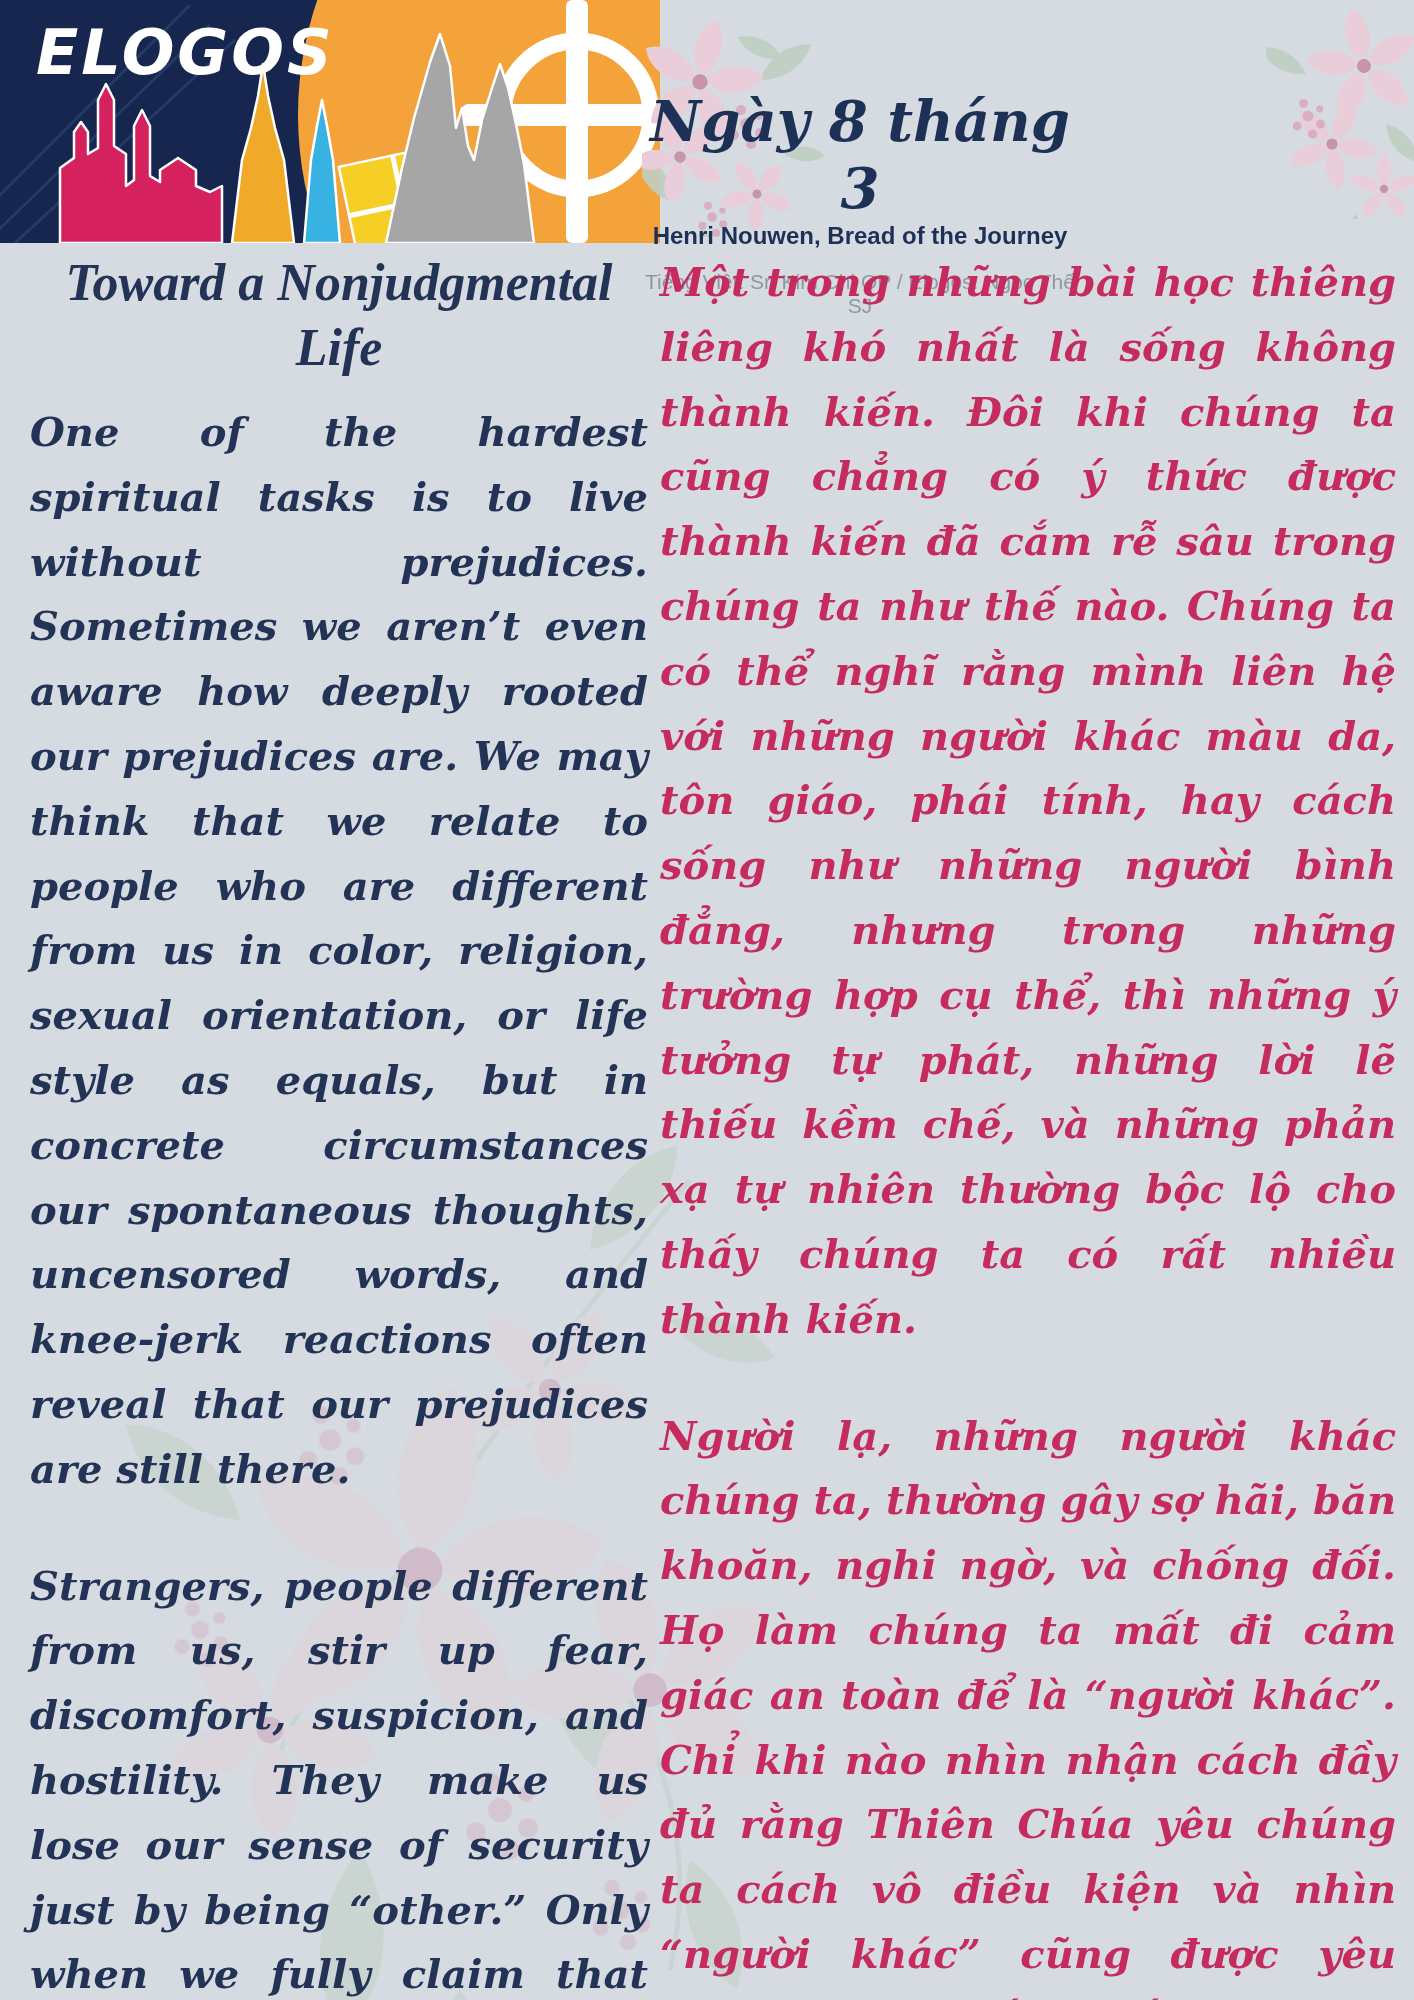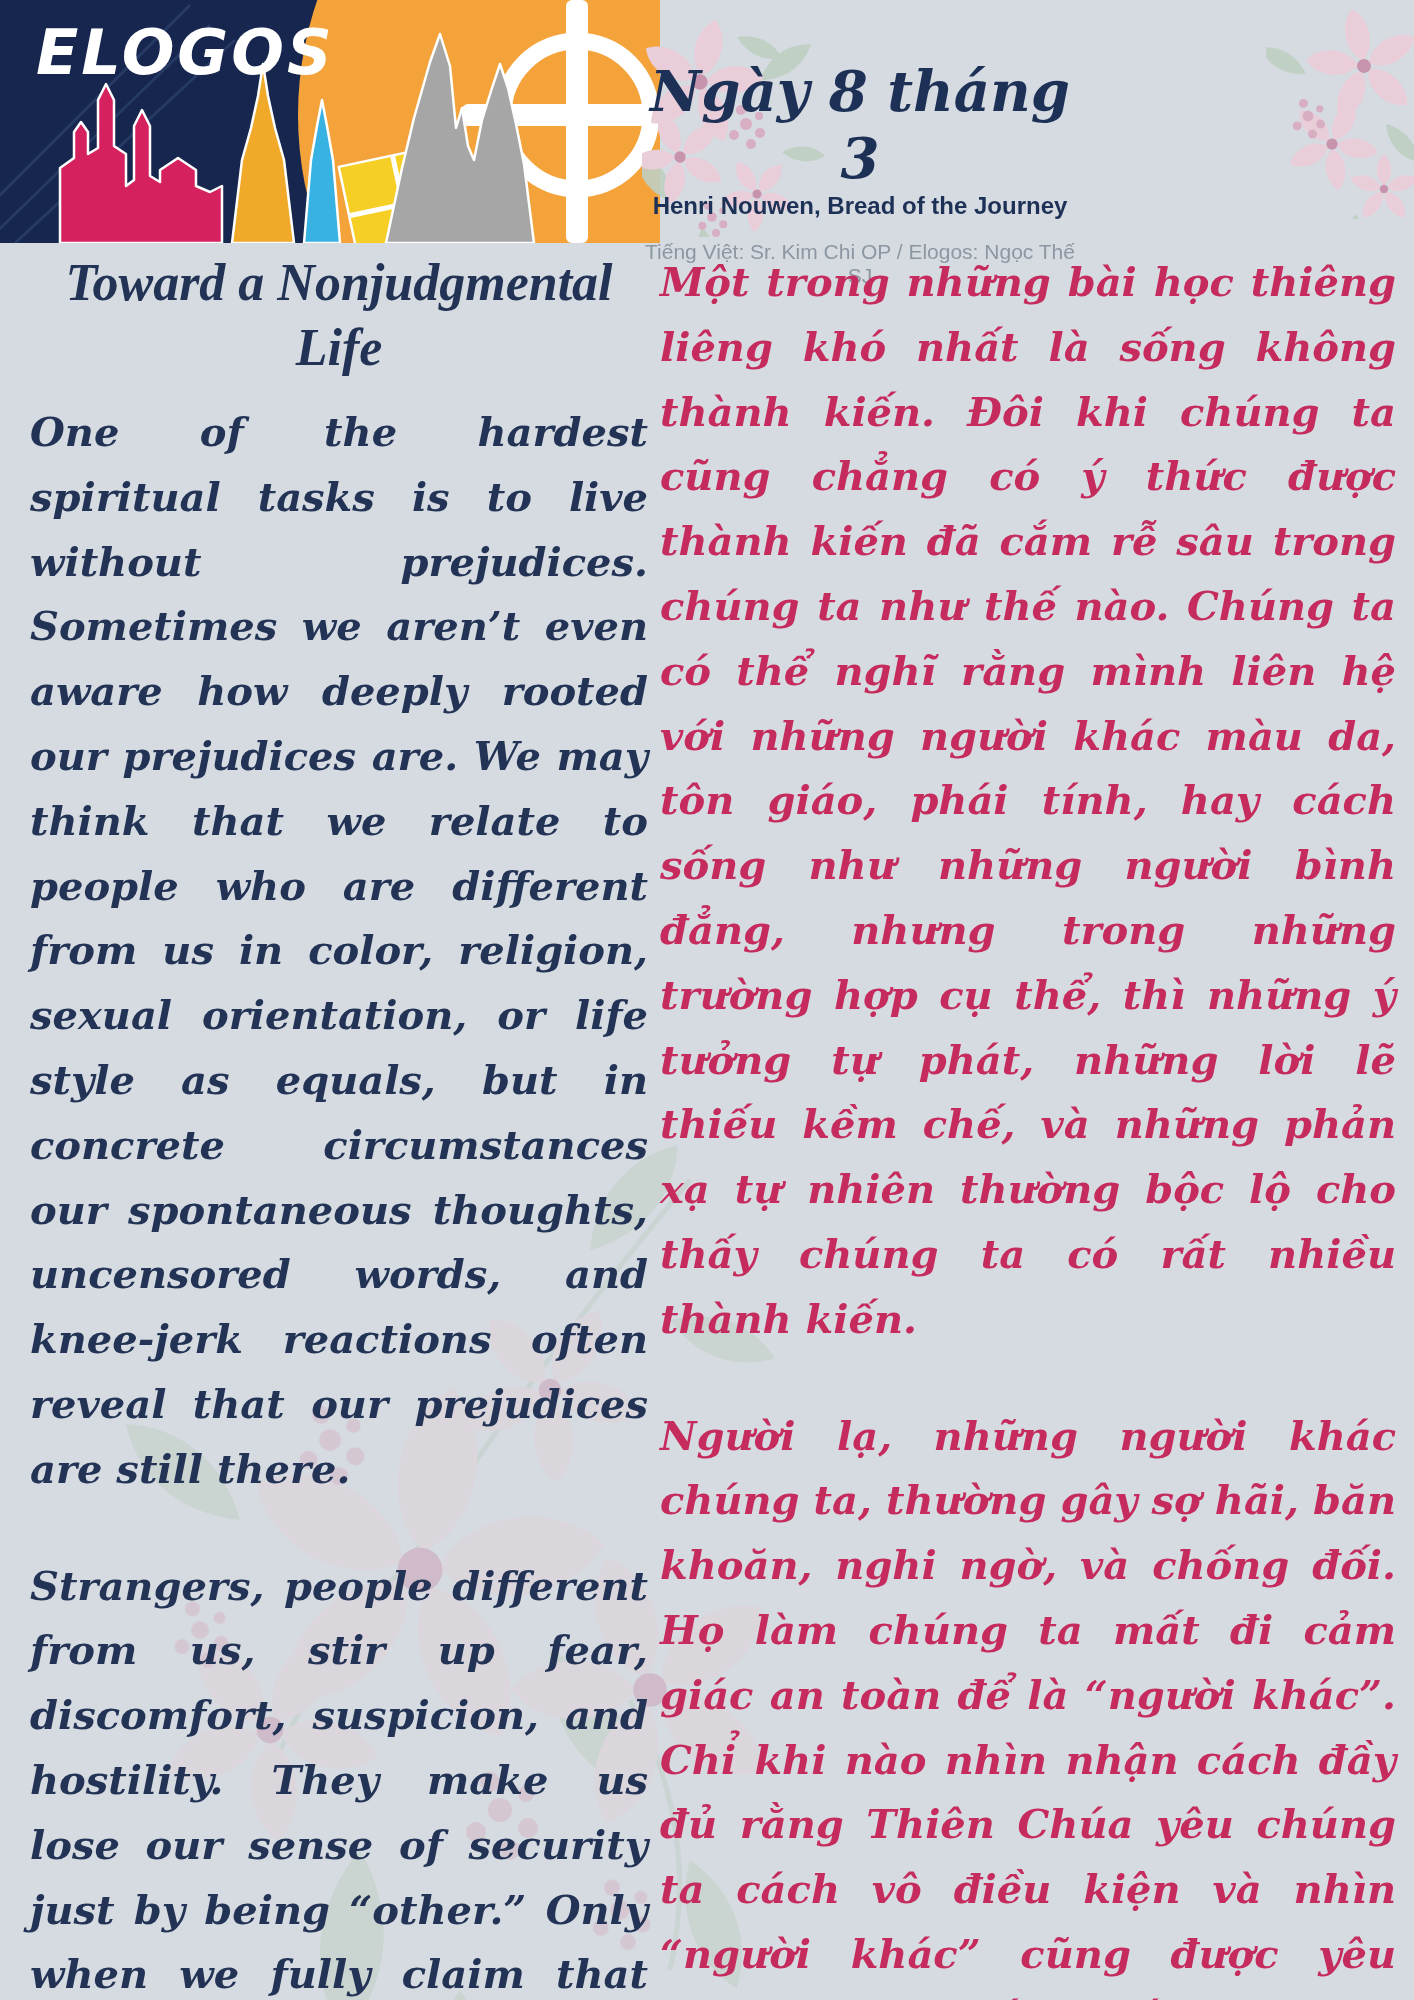--- a/index.html
+++ b/index.html
@@ -8,21 +8,21 @@
 
   .page { position:relative; width:1414px; height:2000px; background:#d6dbe1; overflow:hidden; }
 
   
   .masthead { position:absolute; left:0; top:0; width:1414px; height:243px; }
   .logo { position:absolute; left:0; top:0; width:660px; height:243px; }
   .logo-brand { position:absolute; left:36px; top:16px; color:#ffffff;
     font-family:"DejaVu Sans", sans-serif; font-weight:bold; font-size:62px; letter-spacing:3px;font-style:italic; }
 
   .masthead-text { position:absolute; left:640px; top:0; width:440px; height:243px; text-align:center; }
-  .masthead-text h1 { margin:58px 0 0 0; font-family:"DejaVu Serif",serif; font-style:italic; font-weight:bold;
+  .masthead-text h1 { margin:88px 0 0 0; font-family:"DejaVu Serif",serif; font-style:italic; font-weight:bold;
     font-size:56px; line-height:1.2; color:#1d3156; }
   .masthead-sub { margin-top:0; font-family:Liberation Sans, sans-serif; font-weight:bold;
     font-size:24px; color:#1d3156;text-align:center; }
   .masthead-credits { margin-top:20px; font-family:Liberation Sans, sans-serif;
     font-size:21px; color:#8d97a2; }
 
   .fl { position:absolute; }
   .fl-left  { left:642px; top:2px; }
   .fl-right { left:1266px; top:4px; }
   .fl-watermark { left:30px; top:1090px; opacity:.45; }

